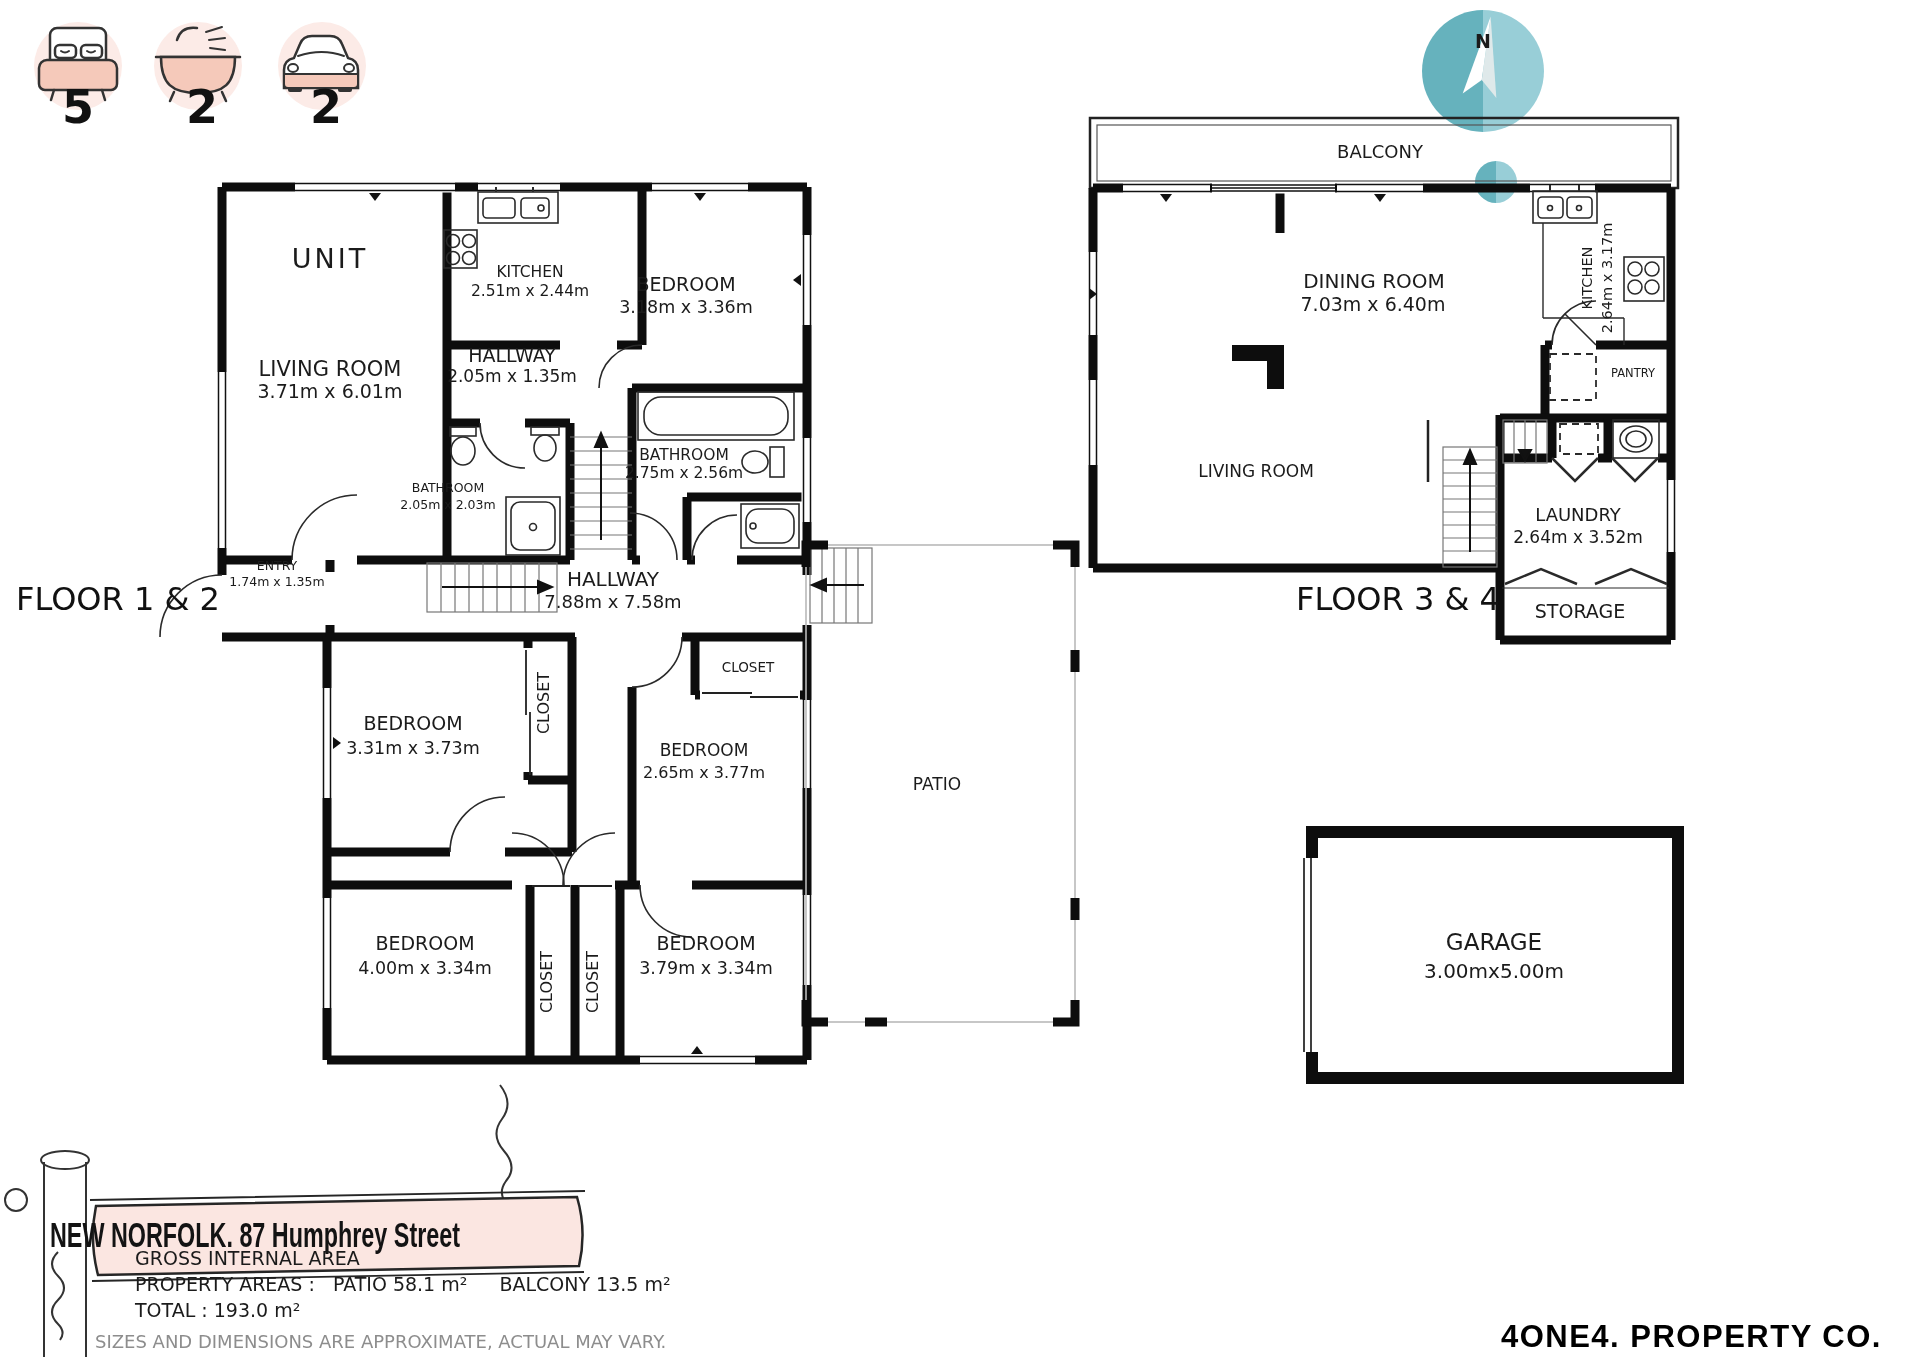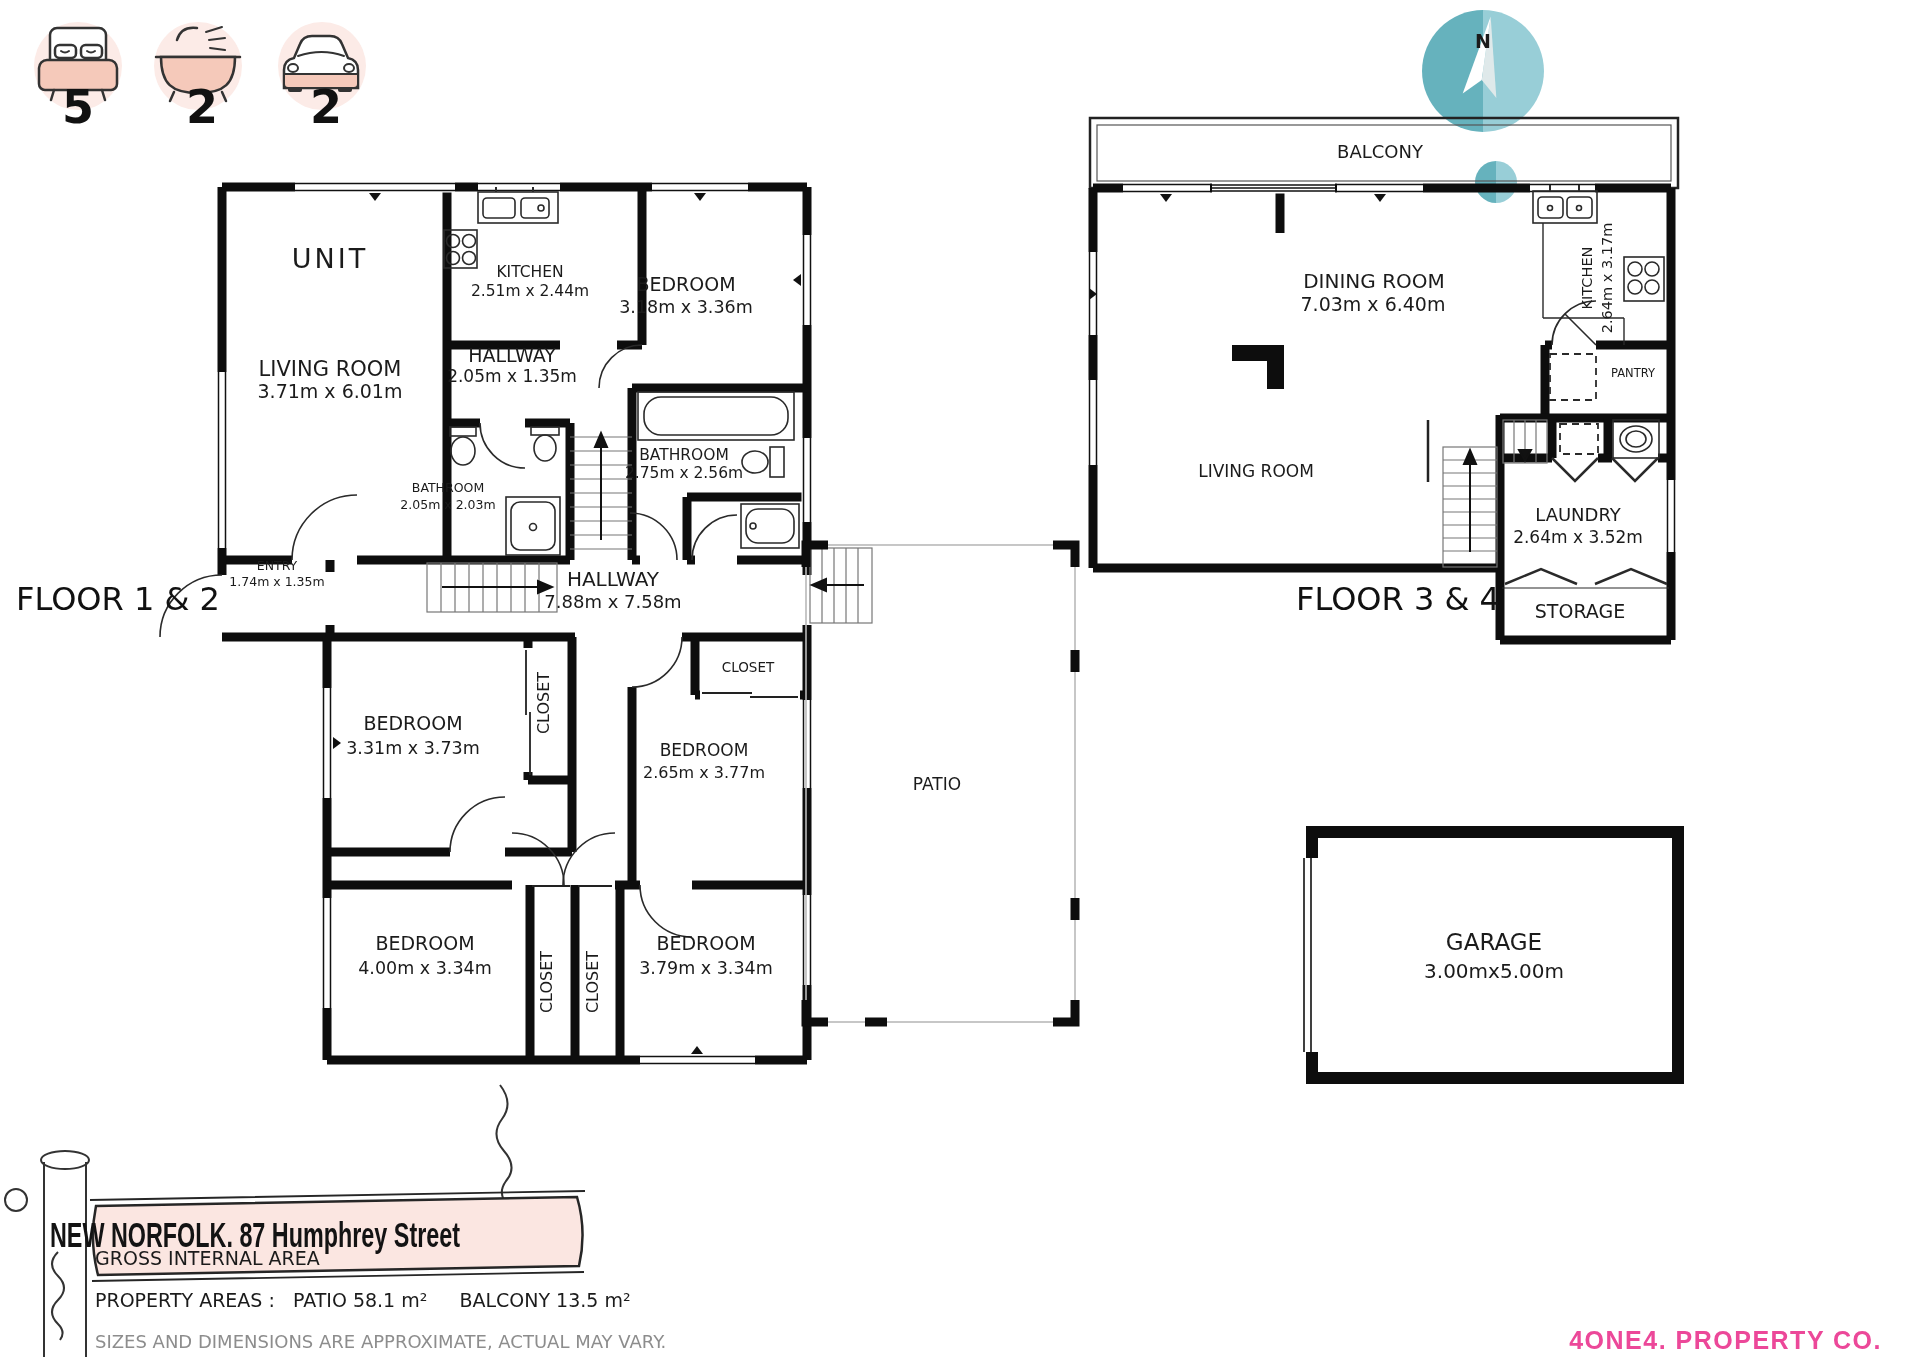--- a/index.html
+++ b/index.html
@@ -5,26 +5,26 @@
   html,body{margin:0;padding:0;background:#fff;}
   .page{position:relative;width:1920px;height:1357px;background:#fff;overflow:hidden;
         font-family:"DejaVu Sans",sans-serif;}
   svg{position:absolute;left:0;top:0;}
   svg text{font-family:"DejaVu Sans",sans-serif;fill:#1b1b1b;}
   .floor-title{font-size:32px;fill:#111;}
   .stat-num{font-size:46px;font-weight:800;fill:#111;}
   .banner-text{font-family:"Liberation Sans",sans-serif;font-weight:800;fill:#131313;}
   .area-block{position:absolute;left:95px;top:1247px;font-size:19px;color:#1b1b1b;
               font-family:"DejaVu Sans",sans-serif;}
-  .area-block .row{margin-bottom:20px;white-space:nowrap;}
+  .area-block .row{margin-bottom:4px;white-space:nowrap;padding-left:40px;}
   .area-block .sp{display:inline-block;width:26px;}
   .area-block .sp-s{display:inline-block;width:12px;}
   .disclaimer{color:#8d8d8d;font-size:18px;margin-top:10px;}
   .logo{position:absolute;right:38px;bottom:2px;font-family:"Liberation Sans",sans-serif;
-        font-weight:800;font-size:25px;letter-spacing:1.5px;color:#ec4899;}
+        font-weight:800;font-size:31px;letter-spacing:1.5px;color:#000000;}
 </style>
 </head>
 <body>
 
 <div class="page">
 
 <svg width="1920" height="1357" viewBox="0 0 1920 1357">
 
   <g>
     <circle cx="78" cy="66" r="44" fill="#fcebe7"></circle>
@@ -383,18 +383,19 @@
   </g>
 </svg>
 
   <div class="area-block">
     <div class="row">GROSS INTERNAL AREA</div>
     <div class="row">
       <span>PROPERTY AREAS :</span><span class="sp-s"></span>
       <span>PATIO 58.1 m²</span><span class="sp"></span>
       <span>BALCONY 13.5 m²</span>
     </div>
+    <div class="row">TOTAL :  193.0 m²</div>
     <div class="disclaimer">SIZES AND DIMENSIONS ARE APPROXIMATE, ACTUAL MAY VARY.</div>
   </div>
 
   <div class="logo">4ONE4. PROPERTY CO.</div>
 
 </div>
 
 </body></html>

